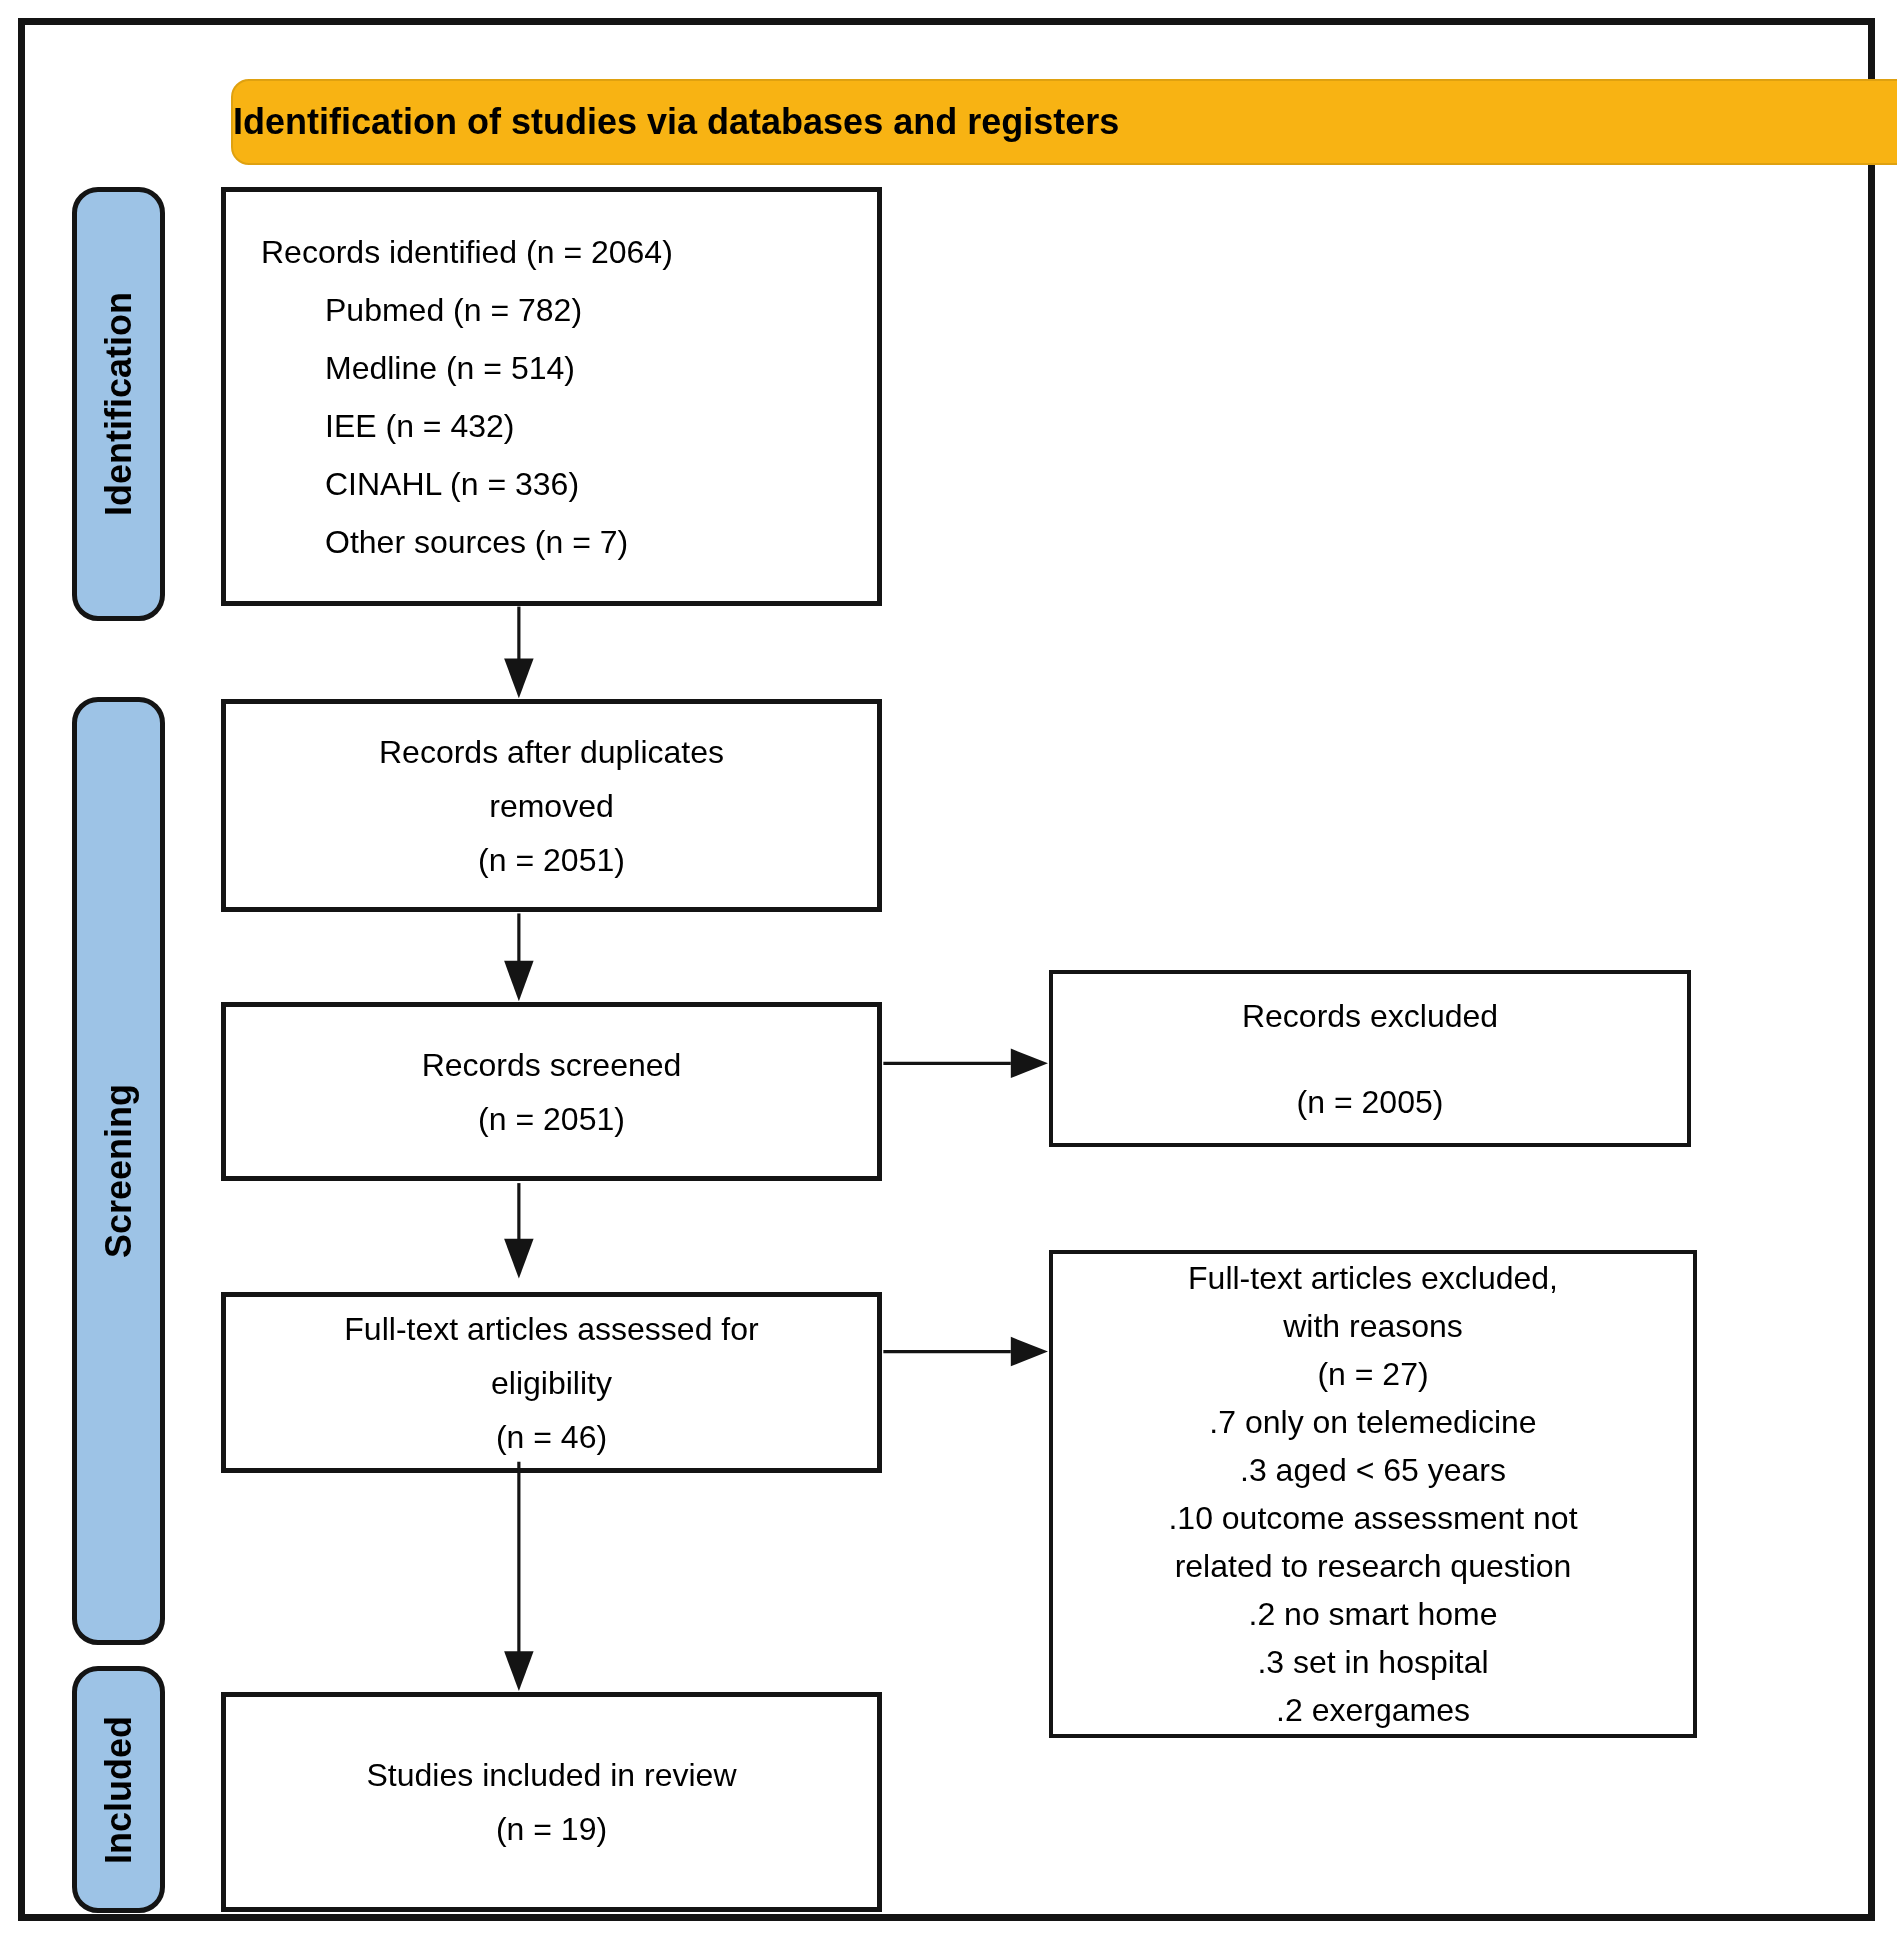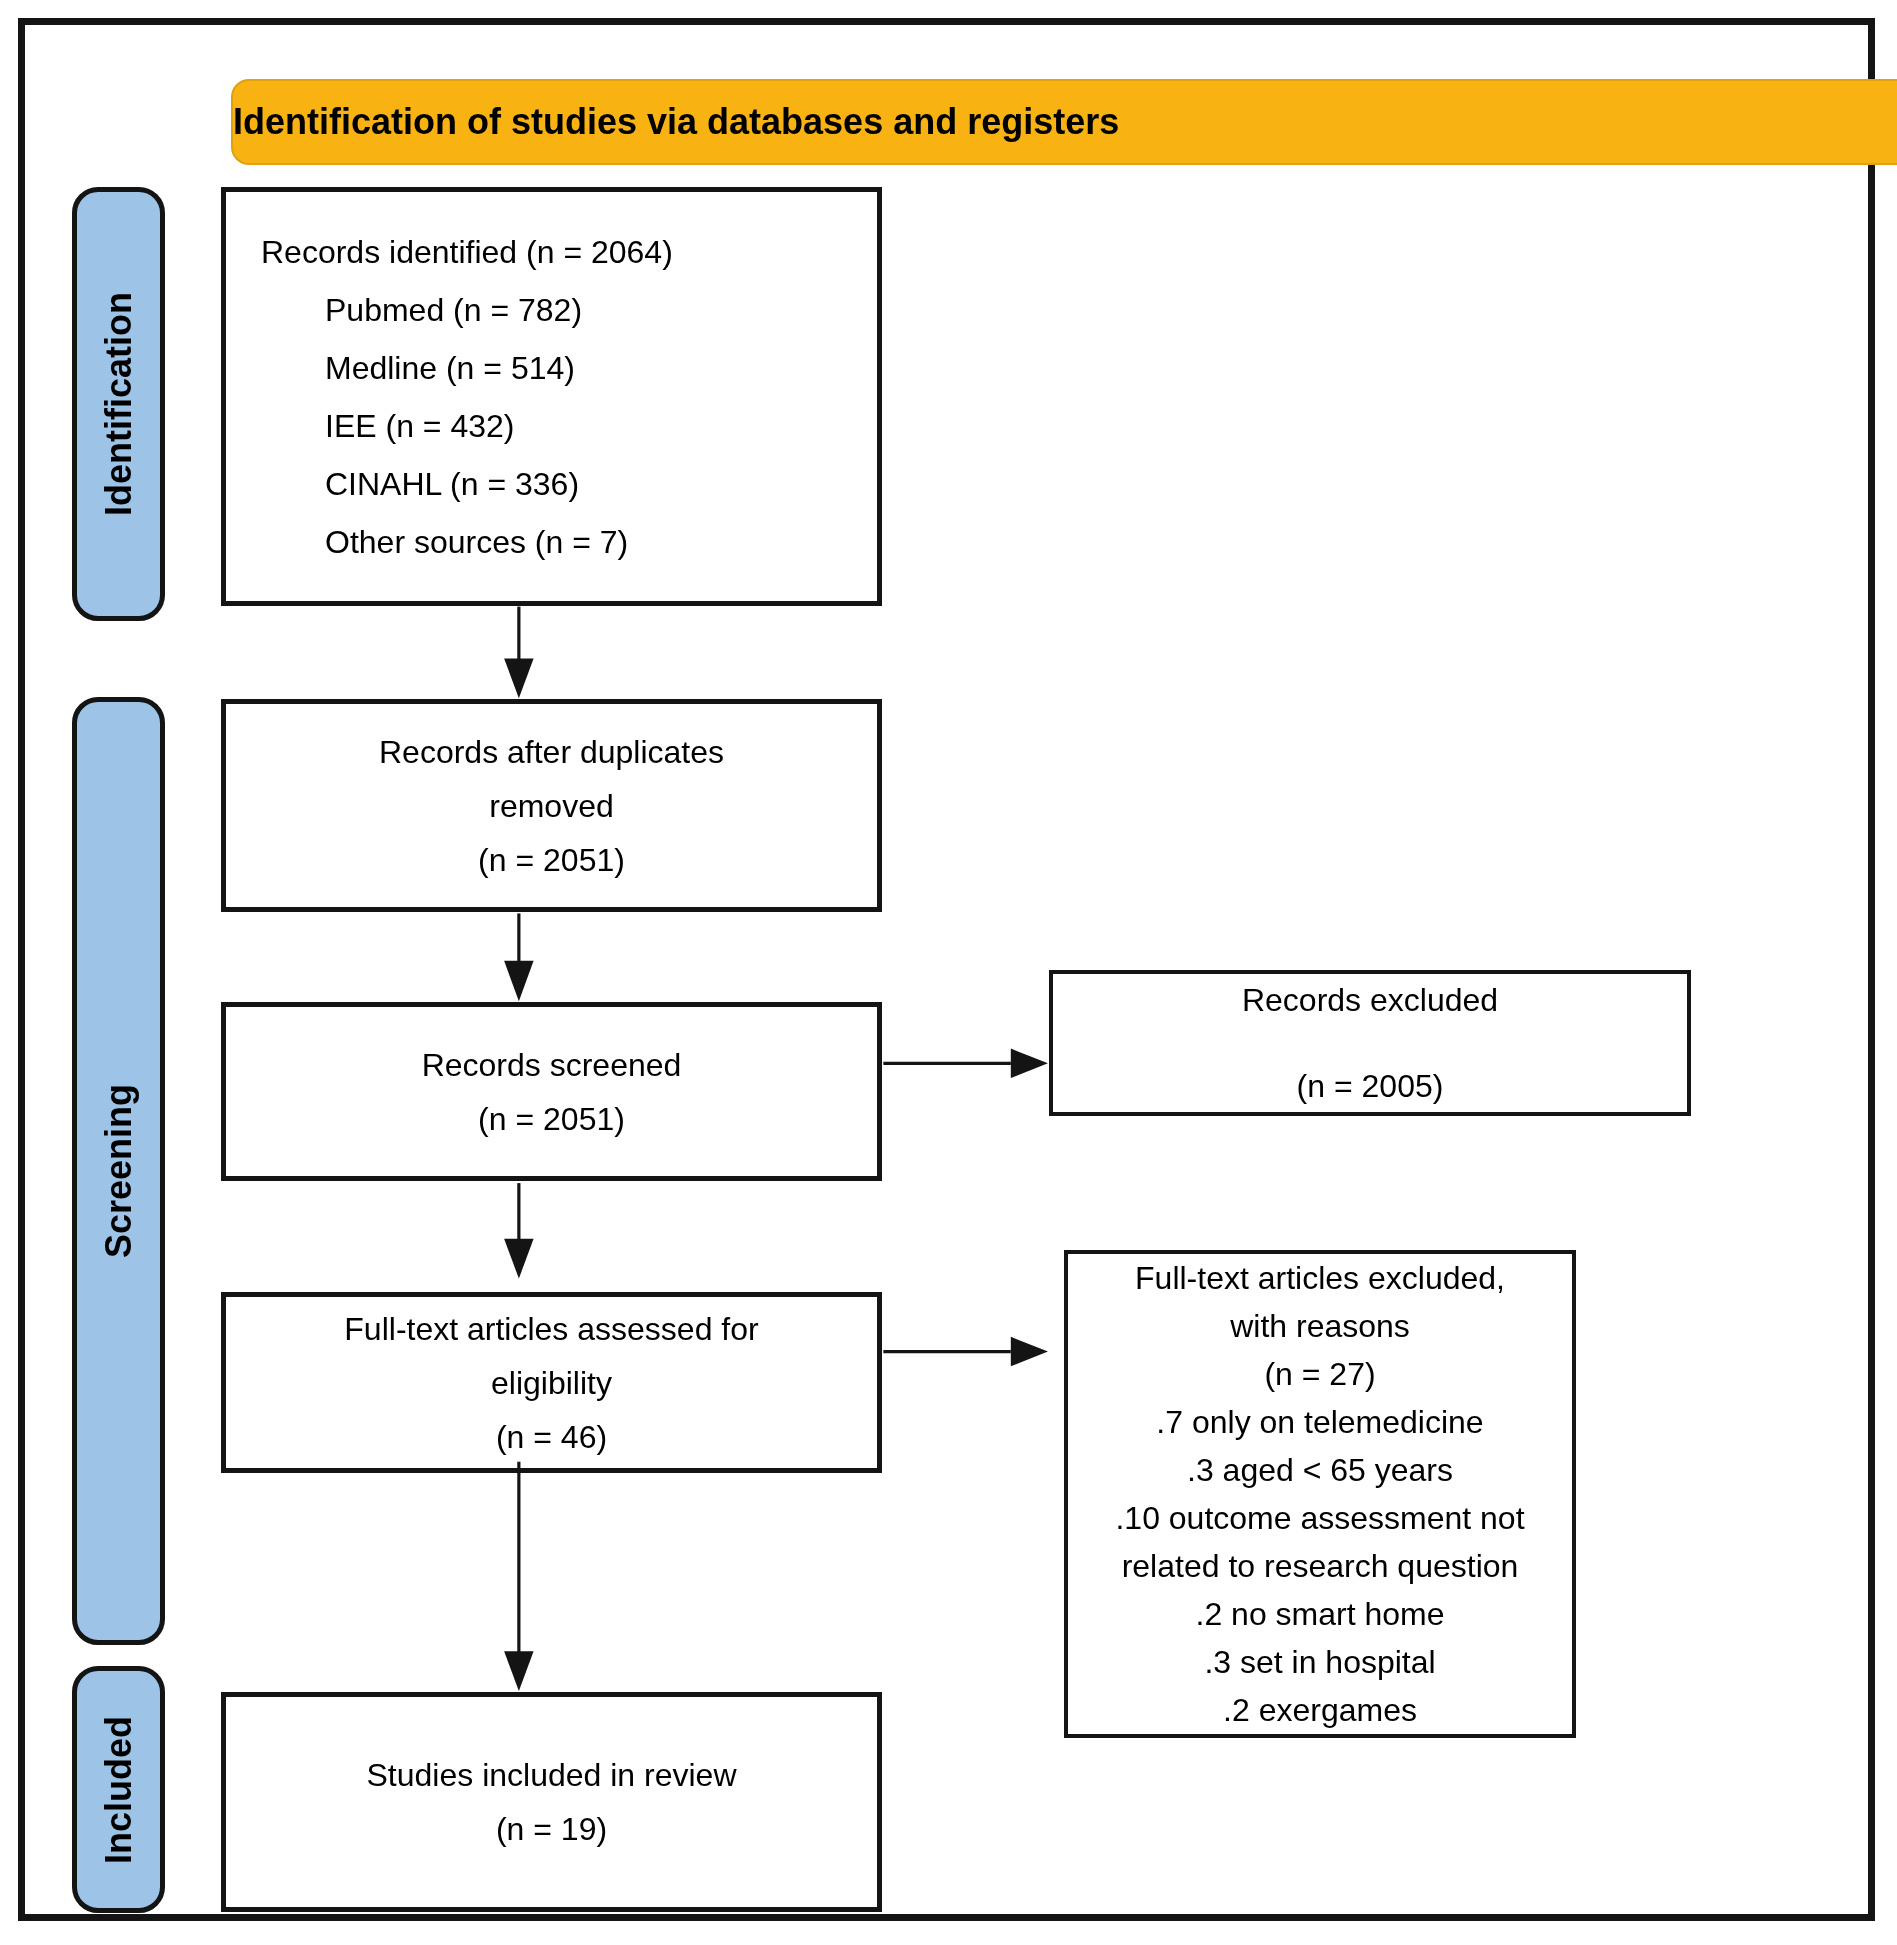--- a/index.html
+++ b/index.html
@@ -72,30 +72,29 @@
     text-align: left;
     padding-left: 35px;
     line-height: 58px;
   }
   #box-records-identified div:not(:first-child) { margin-left: 64px; }
   #box-duplicates-removed { left: 221px; top: 699px; width: 661px; height: 213px; }
   #box-records-screened   { left: 221px; top: 1002px; width: 661px; height: 179px; justify-content: center; }
   #box-fulltext-assessed  { left: 221px; top: 1292px; width: 661px; height: 181px; }
   #box-studies-included   { left: 221px; top: 1692px; width: 661px; height: 220px; }
   #box-records-excluded   {
-    left: 1049px; top: 970px; width: 642px; height: 146px;
+    left: 1049px; top: 970px; width: 642px; height: 177px;
     border-width: 4.5px;
     gap: 32px;
   }
   #box-fulltext-excluded  {
-    left: 1049px; top: 1250px; width: 512px; height: 488px;
+    left: 1049px; top: 1250px; width: 648px; height: 488px;
     border-width: 4.5px;
     font-size: 32px;
     line-height: 48px;
-    margin-left: 15px;
   }
   svg.arrows {
     position: absolute;
     left: 0; top: 0;
     width: 1898px; height: 1946px;
     pointer-events: none;
   }
   svg.arrows line    { stroke: #141414; stroke-width: 5; }
   svg.arrows polygon { fill: #141414; }
 </style>

